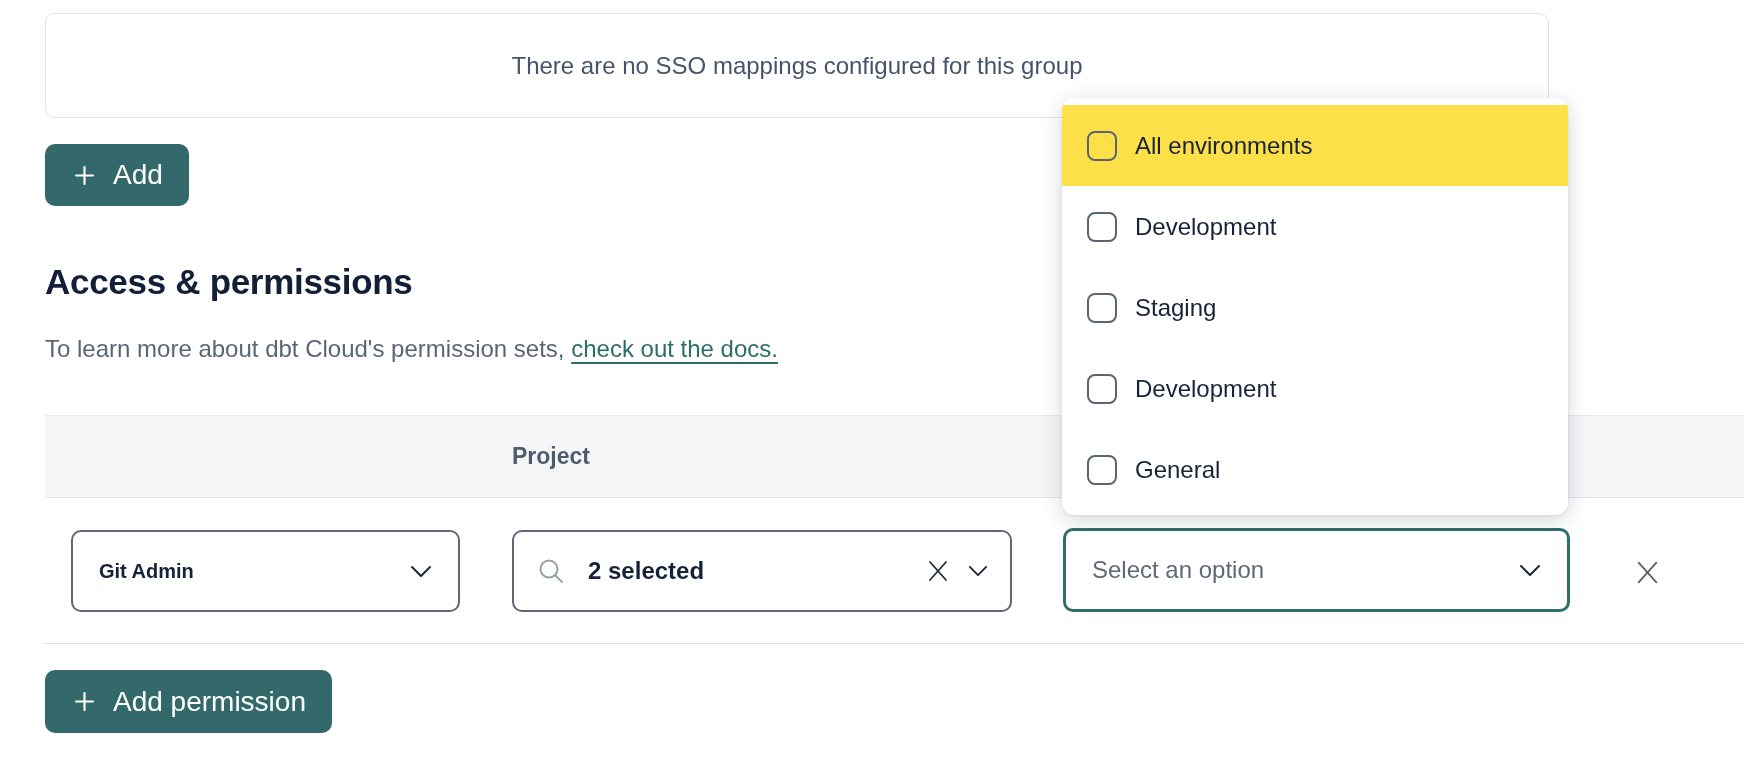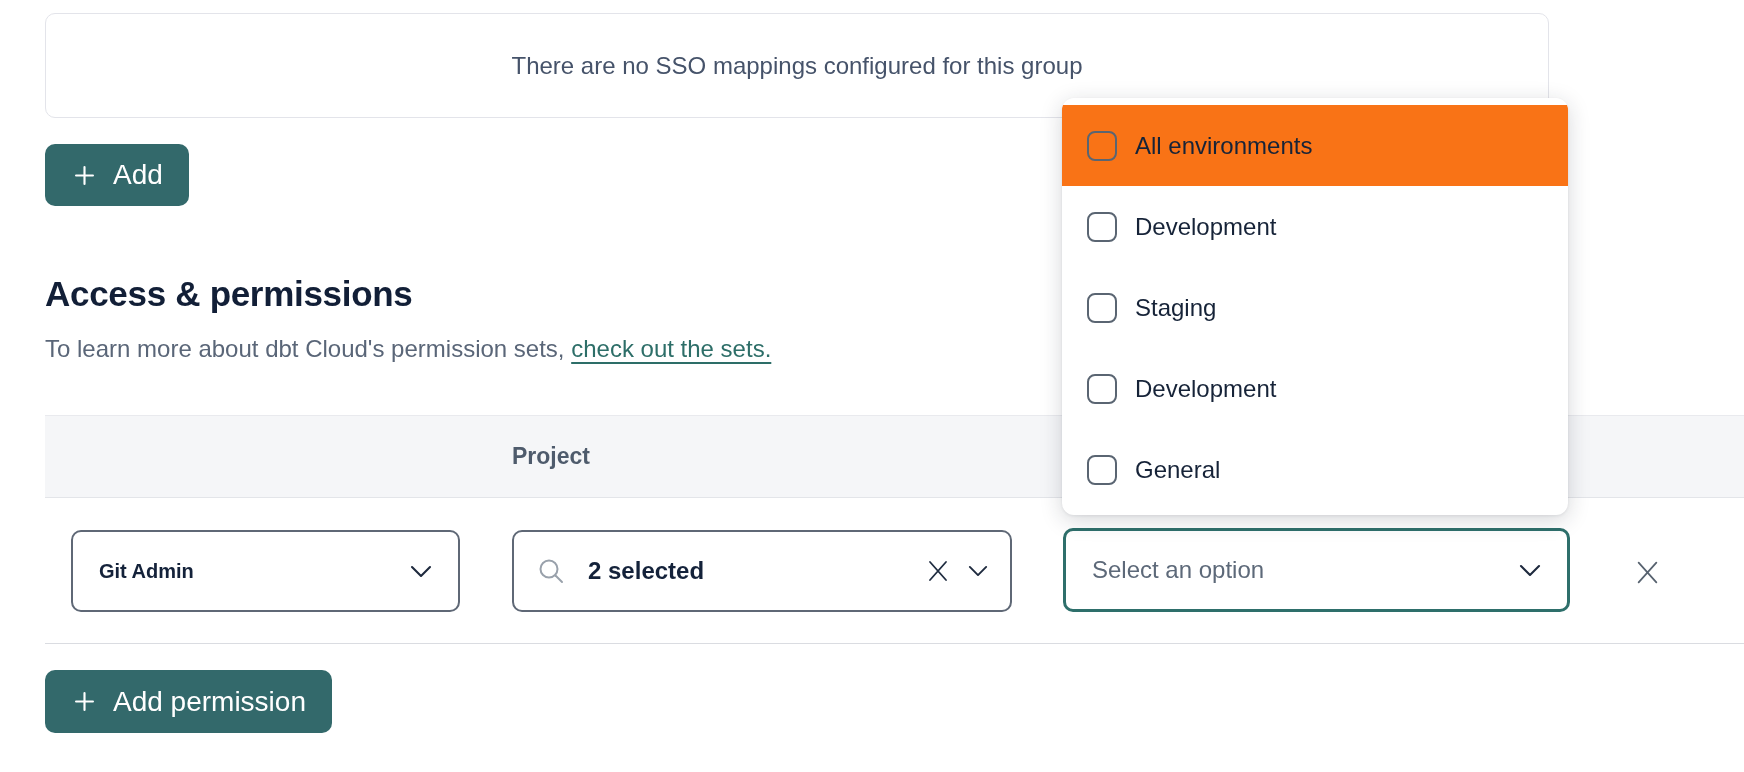--- a/index.html
+++ b/index.html
@@ -20,21 +20,21 @@
   .btn {
     background: #33696B; color: #fff; border: none; border-radius: 10px;
     display: flex; align-items: center; gap: 15px; cursor: pointer;
     font-family: "Liberation Sans", sans-serif; font-size: 28px; font-weight: 500;
     padding: 0 26px; height: 62px;
   }
   .btn-add { left: 45px; top: 144px; }
   .btn-add-permission { left: 45px; top: 670px; height: 63px; }
 
   
-  .section-title { left: 45px; top: 274px; font-size: 35px; font-weight: 700; color: #121F37; letter-spacing: -0.3px; }
+  .section-title { left: 45px; top: 262px; font-size: 35px; font-weight: 700; color: #121F37; letter-spacing: -0.3px; }
   .section-desc { left: 45px; top: 335px; font-size: 24px; color: #5A6678; }
   .section-desc a { color: #2D6E68; text-decoration: underline; text-underline-offset: 5px; cursor: pointer; }
 
   
   .thead {
     left: 45px; top: 415px; width: 1699px; height: 83px;
     background: #F5F6F8; border-top: 1px solid #E9EAEE; border-bottom: 1px solid #E3E5E9;
   }
   .th { position: absolute; top: 0; height: 100%; display: flex; align-items: center;
         font-size: 23px; font-weight: 700; color: #4E5B6C; }
@@ -71,21 +71,21 @@
   .dropdown {
     left: 1062px; top: 98px; width: 506px; height: 417px;
     background: #fff; border-radius: 12px; z-index: 20;
     box-shadow: 0 5px 22px rgba(25, 35, 50, 0.18), 0 1px 3px rgba(25,35,50,0.08);
     padding-top: 7px; overflow: hidden;
   }
   .dd-item {
     height: 81px; display: flex; align-items: center; gap: 18px;
     padding-left: 25px; cursor: pointer;
   }
-  .dd-item.highlighted { background: #f97316; }
+  .dd-item.highlighted { background: #fde047; }
   .dd-item .label { font-size: 24px; color: #162338; }
   .checkbox {
     width: 30px; height: 30px; flex: 0 0 30px;
     border: 2px solid #5A6572; border-radius: 8px; background: transparent;
     cursor: pointer;
   }
 </style>
 </head>
 <body>
 
@@ -99,21 +99,21 @@
         <path d="M12 4.5v15M4.5 12h15" stroke="#ffffff" stroke-width="1.9" stroke-linecap="round"></path>
       </svg>
   </span>
   <span>Add</span>
 </button>
 
 <h1 class="abs section-title">Access &amp; permissions</h1>
 
 <p class="abs section-desc">
   <span>To learn more about dbt Cloud's permission sets,</span>
-  <a>check out the sets.</a>
+  <a>check out the docs.</a>
 </p>
 
 <div class="abs thead">
   <div class="th th-2">Project</div>
 </div>
 
 <div class="abs select sel-permission">
   <span class="value">Git Admin</span>
   <span class="spacer"></span>
   <span class="icon chev">

